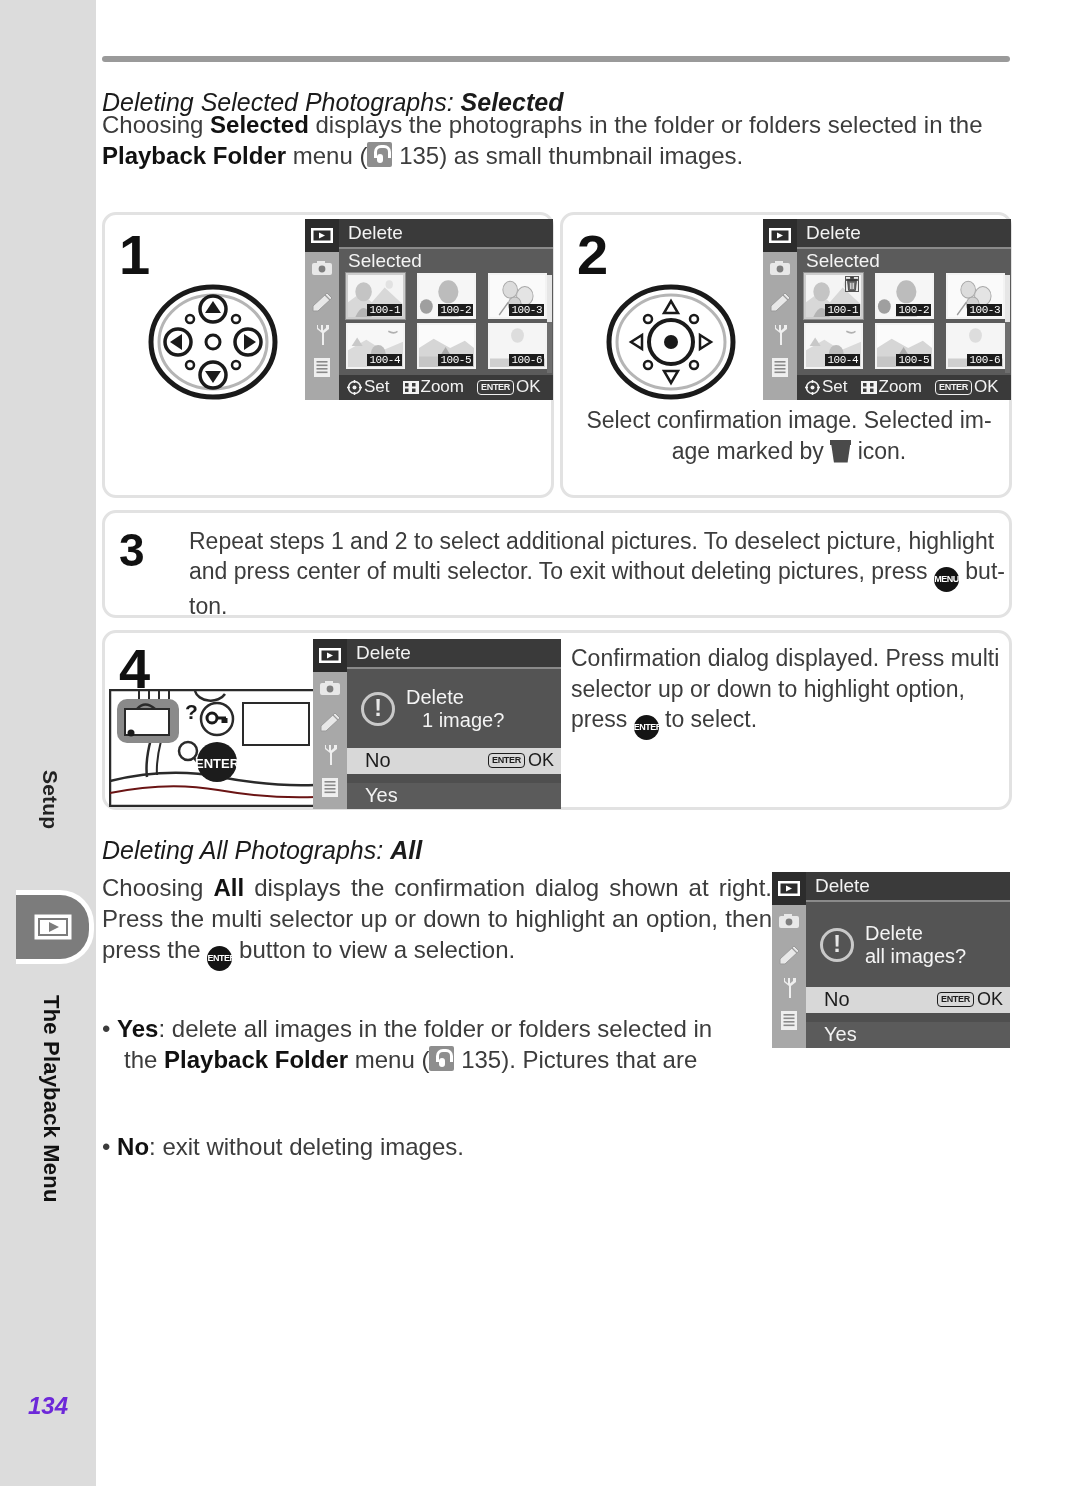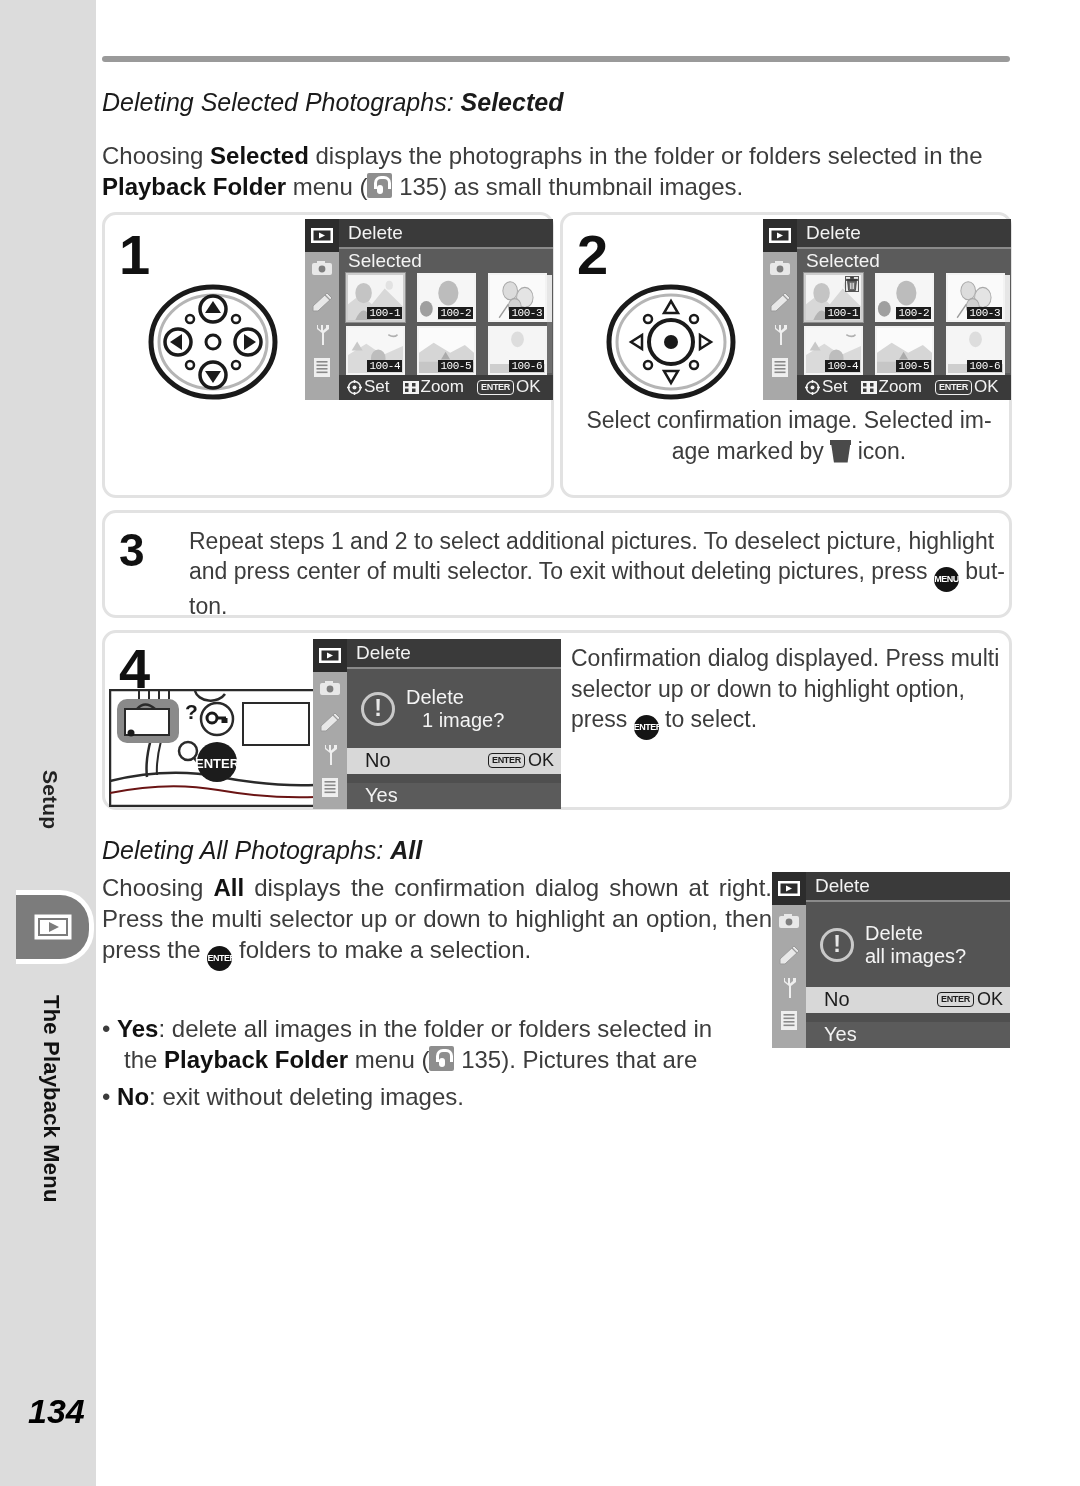--- a/index.html
+++ b/index.html
@@ -39,22 +39,22 @@
   }
   .side-tab svg { display:block; }
   .side-title {
     position: absolute; left: 38px; top: 995px;
     writing-mode: vertical-rl;
     font-size: 22px; font-weight: bold; color: #111;
     letter-spacing: .2px;
   }
   .page-num {
     position: absolute; left: 28px; top: 1392px;
-    font-size: 34px; font-style: italic; font-weight: bold;
-    color: #000000;
+    font-size: 24px; font-style: italic; font-weight: bold;
+    color: #6d28d9;
   }
 
   
   .content { position: absolute; left: 96px; top: 0; width: 984px; height: 1486px; }
 
   .top-rule {
     position: absolute; left: 6px; top: 56px;
     width: 908px; height: 6px;
     background: #9a9a9a; border-radius: 3px;
   }
@@ -172,21 +172,21 @@
   .lcd-title {
     background: #3a3a3a; color: #f2f2f2;
     font-size: 19px; padding: 3px 0 3px 9px;
     border-bottom: 2px solid #8a8a8a;
   }
   .lcd-sub {
     color: #f4f4f4; font-size: 19px; padding: 1px 0 1px 9px;
     background: #5b5b5b;
   }
   .thumbs {
-    flex: 1; padding: 0 6px 0 7px;
+    flex: 1; padding: 0 6px 6px 7px;
     display: grid; grid-template-columns: repeat(3, 1fr);
     grid-auto-rows: 1fr; gap: 4px 12px;
     position: relative;
   }
   .thumb {
     position: relative; background: #f3f3f3;
     border: 2px solid transparent; overflow: hidden;
   }
   .thumb.sel { border-color: #cdcdcd; outline: 1px solid #8e8e8e; }
   .thumb svg { position:absolute; inset:0; width:100%; height:100%; }
@@ -273,21 +273,21 @@
 
   <div class="content">
 
     <div class="top-rule"></div>
 
     <div class="sec-head" style="left:6px; top:88px;">
       <span>Deleting Selected Photographs:</span>
       <b>Selected</b>
     </div>
 
-    <div class="body-par" style="left:6px; top:140px; width:920px;">
+    <div class="body-par" style="left:6px; top:109px; width:920px;">
       <span>Choosing </span><b>Selected</b><span> displays the photographs in the folder or folders selected in</span>
       <span>the </span><b>Playback Folder</b><span> menu (</span><span class="gl gl-book"></span> <span>135</span><span>) as small thumbnail images.</span>
     </div>
 
     <div class="panel" style="left:6px; top:212px; width:452px; height:286px;">
       <div class="step-num" style="left:14px; top:12px;">1</div>
 
       <div class="dial" style="left:39px; top:68px;">
         <svg width="138" height="118" viewBox="0 0 138 118">
           <ellipse cx="69" cy="59" rx="62" ry="55" fill="#fff" stroke="#1a1a1a" stroke-width="5"></ellipse>
@@ -716,29 +716,29 @@
     </div>
 
     <div class="sec-head" style="left:6px; top:836px;">
       <span>Deleting All Photographs:</span>
       <b>All</b>
     </div>
 
     <div class="body-par" style="left:6px; top:872px; width:670px; text-align:justify;">
       <span>Choosing </span><b>All</b><span> displays the confirmation dialog shown at</span>
       <span>right.  Press the multi selector up or down to highlight an</span>
-      <span>option, then press the </span><span class="gl gl-circ">ENTER</span><span> folders to make a selection.</span>
+      <span>option, then press the </span><span class="gl gl-circ">ENTER</span><span> button to view a selection.</span>
     </div>
 
     <div class="body-par" style="left:6px; top:977px; width:678px;margin-top:36px;">
       <span>• <b>Yes</b><span>: delete all images in the folder or folders selected in</span></span><br>
       <span style="padding-left:22px;"><span>the </span><b>Playback Folder</b><span> menu (</span><span class="gl gl-book"></span> <span>135</span><span>).  Pictures that are</span></span><br>
     </div>
 
-    <div class="body-par" style="left:6px; top:1081px; width:678px;">
+    <div class="body-par" style="left:6px; top:1131px; width:678px;">
       <span>• <b>No</b><span>: exit without deleting images.</span></span>
     </div>
 
     <div class="lcd" style="left:676px; top:872px; width:238px; height:176px;">
       <div class="lcd-rail">
         <div class="rail-ico active">
           <svg width="24" height="17" viewBox="0 0 24 17">
               <rect x="1" y="1" width="22" height="15" fill="#fff"></rect>
               <rect x="3.5" y="3.5" width="17" height="10" fill="#2c2c2c"></rect>
               <polygon points="9,5.5 9,11.5 15,8.5" fill="#fff"></polygon>

